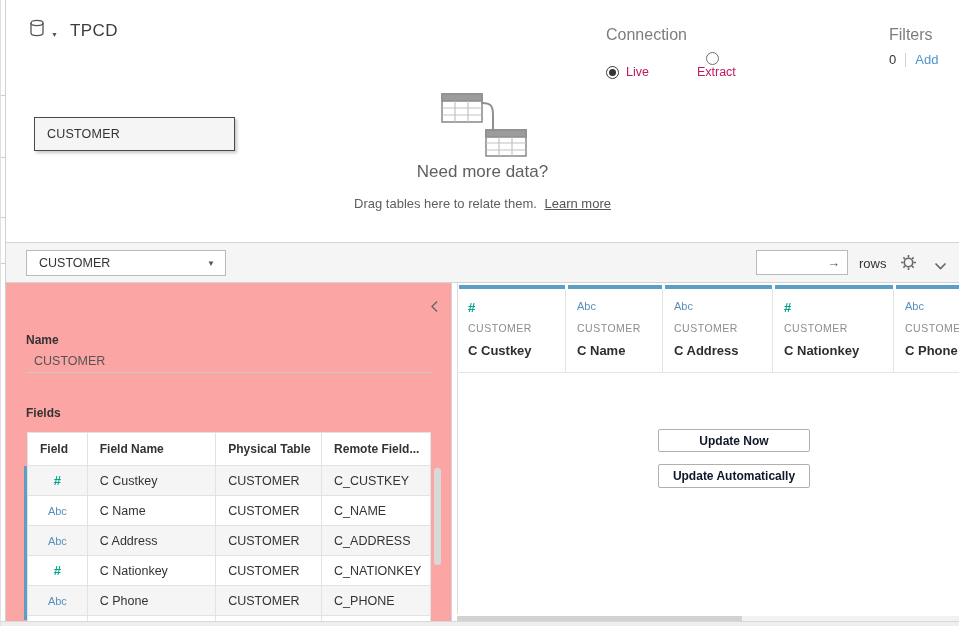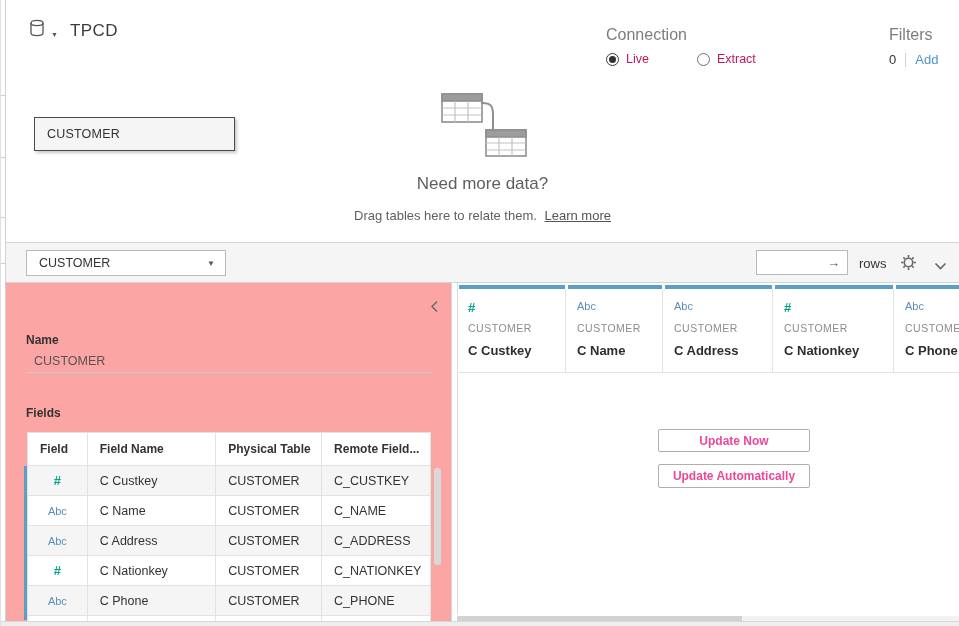--- a/index.html
+++ b/index.html
@@ -18,35 +18,35 @@
   .db-caret { margin-left:3px; margin-top:6px; font-size:7px; color:#555; }
   .ds-name { font-size:17px; font-weight:500; color:#3c3c3c; letter-spacing:.4px; margin-left:12px; }
 
   .conn-block { position:absolute; left:600px; top:26px; width:260px; }
   .blk-label { font-size:16px; color:#7d7d7d; margin-bottom:8px; }
   .radio-row { display:flex; align-items:flex-end; font-size:12.5px; color:#be185d; }
   .radio { width:13px; height:13px; border-radius:50%; border:1px solid #6f6f6f; background:#fff;
            display:inline-flex; align-items:center; justify-content:center; margin-right:7px; }
   .radio.sel { border:1px solid #3a3a3a; }
   .radio.sel::after { content:""; width:7px; height:7px; border-radius:50%; background:#333; }
-  .radio-extract { margin-left:48px; display:flex; align-items:center; }
+  .radio-extract { margin-left:48px; display:flex; align-items:center;flex-direction:column; }
 
   .filters-block { position:absolute; left:883px; top:26px; }
   .filters-row { display:flex; align-items:center; font-size:13px; margin-top:8px; }
   .filters-count { color:#333; }
   .vdiv { width:1px; height:14px; background:#cfcfcf; margin:0 9px; }
   .add-link { color:#4f93ce; cursor:pointer; }
 
   .pill { position:absolute; left:28px; top:117px; width:201px; height:34px; background:#f5f5f5;
           border:1px solid #4a4a4a; box-shadow:2px 2px 3px rgba(0,0,0,.22);
           display:flex; align-items:center; padding-left:12px; font-size:12.5px; color:#333;
           letter-spacing:.2px; cursor:pointer; }
 
   .empty-wrap { position:absolute; left:0; right:0; top:90px; text-align:center; }
-  .empty-title { font-size:17px; color:#5f5f5f; margin-top:12px; }
+  .empty-title { font-size:17px; color:#5f5f5f; }
   .empty-sub { font-size:13px; color:#5f5f5f; margin-top:14px; }
   .learn { color:#555; text-decoration:underline; cursor:pointer; margin-left:4px; }
 
   
   .toolbar { position:absolute; left:5px; top:242px; right:0; height:41px; background:#f5f5f5;
              border-top:1px solid #d4d4d4; border-bottom:1px solid #d4d4d4; }
   .tbl-select { position:absolute; left:20px; top:7px; width:200px; height:26px; background:#fff;
                 border:1px solid #b9b9b9; display:flex; align-items:center; padding:0 10px 0 12px;
                 font-size:12.5px; color:#333; cursor:pointer; }
   .tbl-select .caret { margin-left:auto; font-size:8px; color:#555; }
@@ -93,21 +93,21 @@
   .col-bar { height:4px; background:#5ba0c4; margin:0 1px; }
   .col-head { height:83px; border-right:1px solid #e4e4e4; padding:11px 0 0 10px; }
   .col-type { font-size:11px; height:16px; }
   .col-type.num { color:#00a38a; font-weight:bold; font-size:13px; }
   .col-type.str { color:#5b8fb9; }
   .col-table { font-size:10.5px; color:#8c8c8c; letter-spacing:.5px; margin-top:6px; }
   .col-field { font-size:13px; font-weight:bold; color:#2e2e2e; margin-top:9px; }
   .grid-divider { position:absolute; left:5px; right:0; top:89px; border-top:1px solid #e4e4e4; }
 
   .upd-btn { position:absolute; left:206px; width:152px; background:#fff; border:1px solid #b0b0b0;
-             border-radius:2px; font-size:12px; font-weight:600; color:#ec4899; text-align:center;
+             border-radius:2px; font-size:12px; font-weight:600; color:#0f172a; text-align:center;
              font-family:"Liberation Sans", sans-serif; cursor:pointer; display:flex;
              align-items:center; justify-content:center; }
   .upd-now { top:146px; height:23px; }
   .upd-auto { top:181px; height:24px; }
 
   .h-track { position:absolute; left:5px; right:0; top:333px; height:6px; background:#f2f2f2; }
   .h-thumb { position:absolute; left:5px; top:333px; width:285px; height:6px; background:#d2d2d2; cursor:pointer; }
 
   .bottom-strip { position:absolute; left:0; right:0; bottom:0; height:5px; background:#eeeeee;
                   border-top:1px solid #d8d8d8; z-index:6; }

